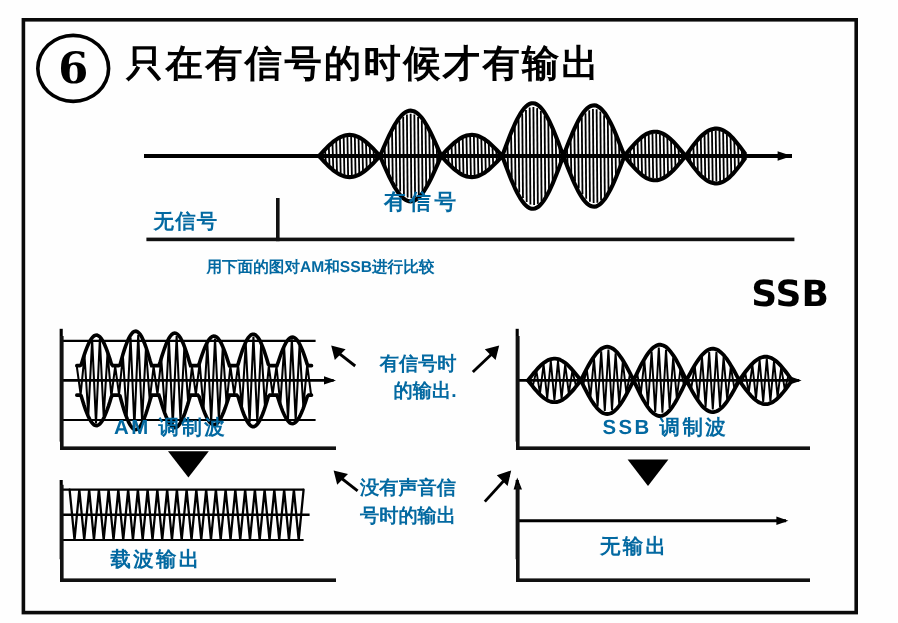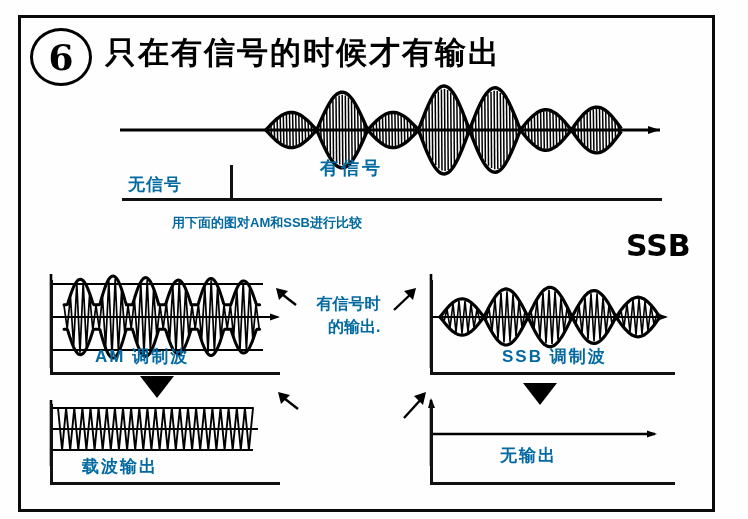--- a/index.html
+++ b/index.html
@@ -339,36 +339,40 @@
     <svg width="235" height="70" viewBox="0 0 235 70">
       <line x1="3" y1="2" x2="3" y2="68" stroke="#000" stroke-width="2.6"></line>
       <line x1="3" y1="10" x2="205" y2="10" stroke="#000" stroke-width="1.8"></line>
       <line x1="3" y1="31" x2="210" y2="31" stroke="#000" stroke-width="2"></line>
       <line x1="3" y1="52" x2="205" y2="52" stroke="#000" stroke-width="1.8"></line>
       <g id="am-carrier-wave">
           <path d="M10.0,10.0L14.1,52.0L18.1,10.0L22.2,52.0L26.3,10.0L30.3,52.0L34.4,10.0L38.4,52.0L42.5,10.0L46.6,52.0L50.6,10.0L54.7,52.0L58.8,10.0L62.8,52.0L66.9,10.0L70.9,52.0L75.0,10.0L79.1,52.0L83.1,10.0L87.2,52.0L91.3,10.0L95.3,52.0L99.4,10.0L103.4,52.0L107.5,10.0L111.6,52.0L115.6,10.0L119.7,52.0L123.8,10.0L127.8,52.0L131.9,10.0L135.9,52.0L140.0,10.0L144.1,52.0L148.1,10.0L152.2,52.0L156.3,10.0L160.3,52.0L164.4,10.0L168.4,52.0L172.5,10.0L176.6,52.0L180.6,10.0L184.7,52.0L188.8,10.0L192.8,52.0L196.9,10.0L200.9,52.0L205.0,10.0" fill="none" stroke="#000" stroke-width="1.9" stroke-linecap="round"></path>
         </g>
     </svg>
   </div>
-  <div class="panel-caption cn hand" style="left:82px; top:455px;text-align:center;">载波输出</div>
+  <div class="panel-caption cn hand" style="left:92px; top:455px;text-align:center;">载波输出</div>
   <div class="divline" style="left:50px; top:482px; width:230px; height:2.5px;"></div>
   <div class="divline" style="left:50px; top:404px; width:2.5px; height:80px;"></div>
 
   <div class="panel" style="left:428px; top:398px; width:245px; height:70px;">
     <svg width="245" height="70" viewBox="0 0 245 70">
       <line x1="3" y1="2" x2="3" y2="68" stroke="#000" stroke-width="2.6"></line>
       <polygon points="3,0 0,10 7,10" fill="#000"></polygon>
       <line x1="3" y1="36" x2="227" y2="36" stroke="#000" stroke-width="2.4"></line>
       <polygon points="229,36 219,32.5 219,39.5" fill="#000"></polygon>
     </svg>
   </div>
   <div class="panel-caption cn hand" style="left:500px; top:444px;">无输出</div>
   <div class="divline" style="left:430px; top:482px; width:245px; height:2.5px;"></div>
   <div class="divline" style="left:430px; top:404px; width:2.5px; height:80px;"></div>
 
+  <div class="annot cn hand" style="left:300px; top:396px;">
+    <span>没有声音信</span><br>
+    <span>号时的输出</span>
+  </div>
   <svg style="position:absolute; left:278px; top:392px;" width="150" height="52">
     <line x1="2" y1="3" x2="20" y2="17" stroke="#000" stroke-width="2.4"></line>
     <polygon points="0,0 12,3 3,12" fill="#000"></polygon>
     <line x1="126" y1="26" x2="146" y2="4" stroke="#000" stroke-width="2.4"></line>
     <polygon points="148,0 136,4 145,13" fill="#000"></polygon>
   </svg>
 
 </div>
 
 </body></html>

